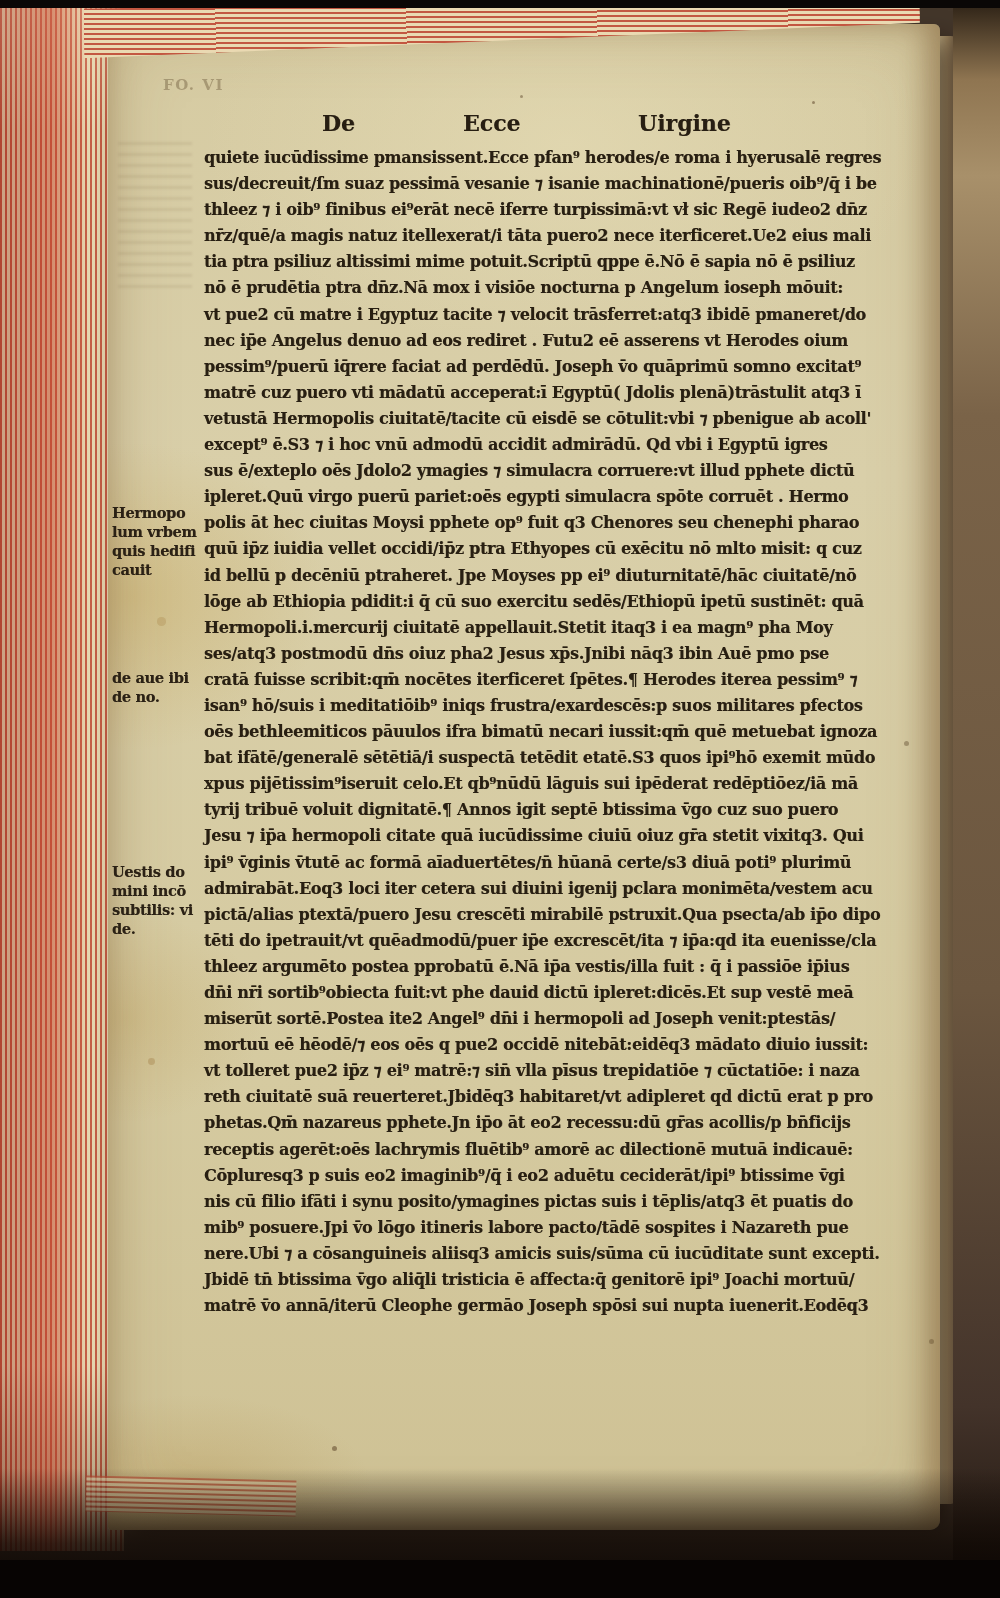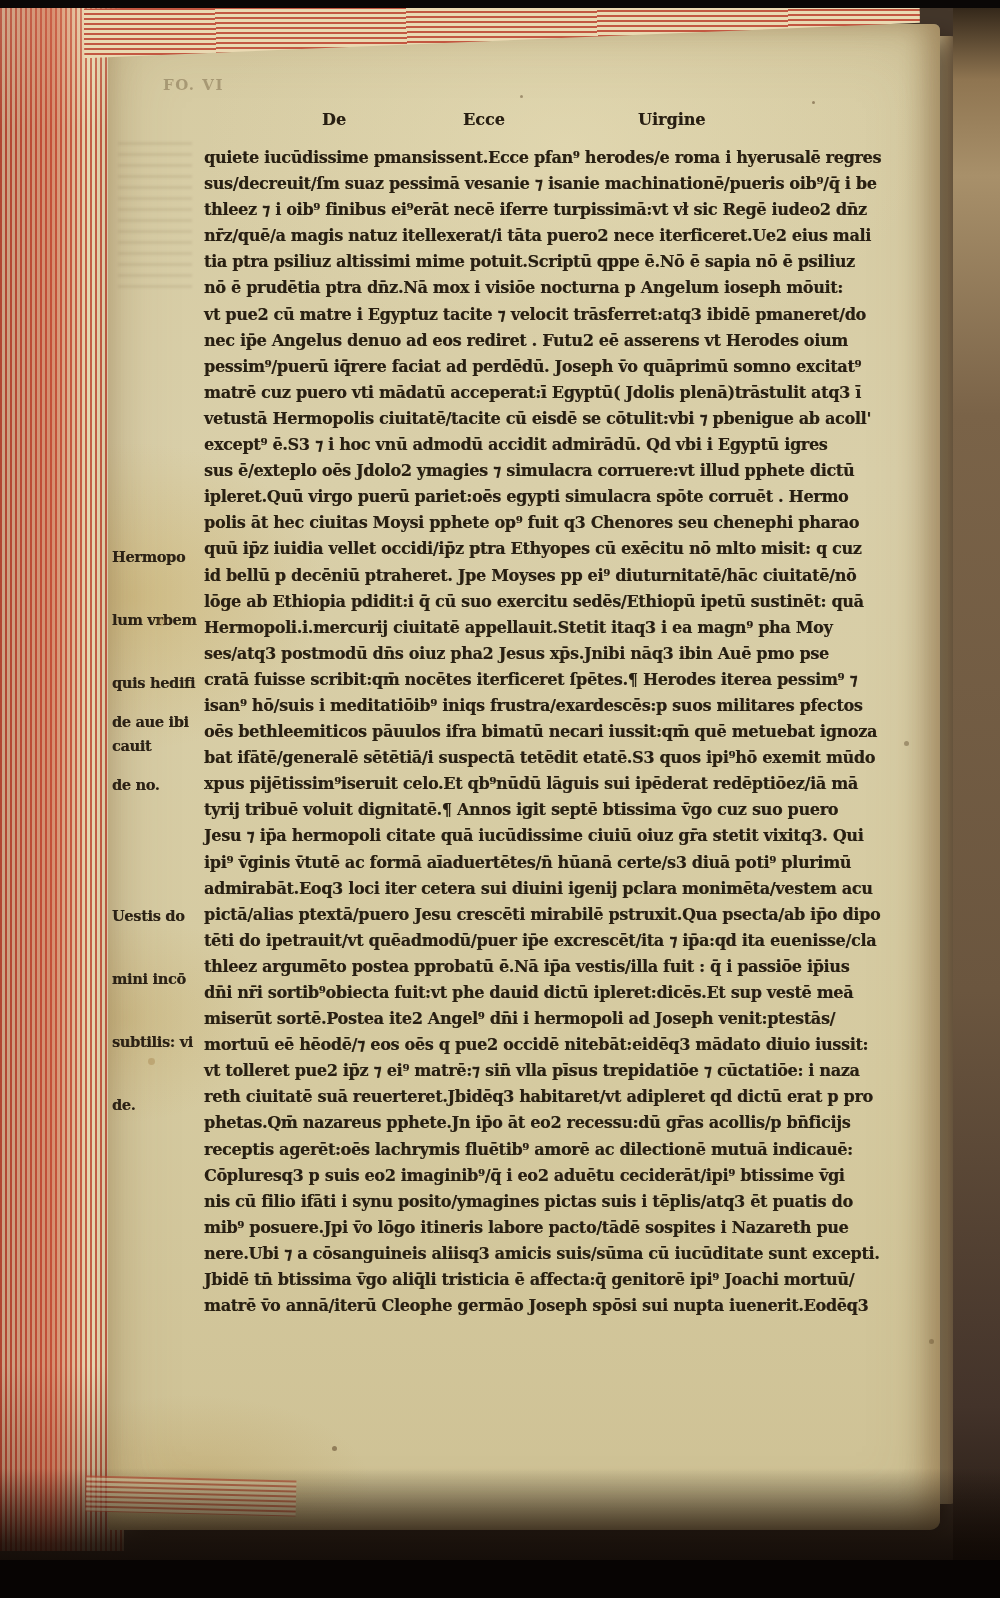--- a/index.html
+++ b/index.html
@@ -61,38 +61,38 @@
     color:rgba(105,85,55,0.42); filter:blur(0.3px);
   }
   .ghost-lines{
     position:absolute; top:142px; left:118px; width:74px; height:150px;
     background:repeating-linear-gradient(180deg, rgba(120,100,70,0.12) 0 3px, rgba(0,0,0,0) 3px 11px);
     filter:blur(1px);
   }
   
   .running-header{position:absolute; top:110px; left:0; width:100%; height:28px;}
   .running-header span{
-    position:absolute; font-size:16px; font-weight:700; color:#271e12;
+    position:absolute; font-size:22px; font-weight:700; color:#271e12;
     text-shadow:0.3px 0.3px 0 rgba(40,30,15,0.55);
   }
   .rh-de{left:322px;} .rh-maria{left:463px;} .rh-uirgine{left:638px;}
   
   .text-block{position:absolute; left:204px; top:145px; width:736px;}
   .text-line{
     height:26.1px; line-height:26.1px; white-space:nowrap;
     font-size:16px; font-weight:700; letter-spacing:-0.3px;
     color:#281f12; text-shadow:0.3px 0.3px 0 rgba(40,30,15,0.55);
   }
   
   .margin-note{
     position:absolute; left:112px; width:92px;
     font-size:14.5px; font-weight:700; letter-spacing:-0.3px; line-height:19px;
     color:#2b2115; text-shadow:0.3px 0.3px 0 rgba(40,30,15,0.5);
   }
-  .note-line{white-space:nowrap;margin-top:44px;}
+  .note-line{white-space:nowrap;}
   .note-1{top:503px;} .note-2{top:668px;} .note-3{top:862px;}
   
   .specks{
     position:absolute; left:0; top:0; width:3px; height:3px; border-radius:50%;
     background:rgba(0,0,0,0);
     box-shadow:
       333px 1447px 0 1px rgba(70,45,20,0.45),
       905px 742px 0 1px rgba(70,45,20,0.35),
       520px 95px 0 0 rgba(70,45,20,0.4),
       812px 101px 0 0 rgba(70,45,20,0.45),

